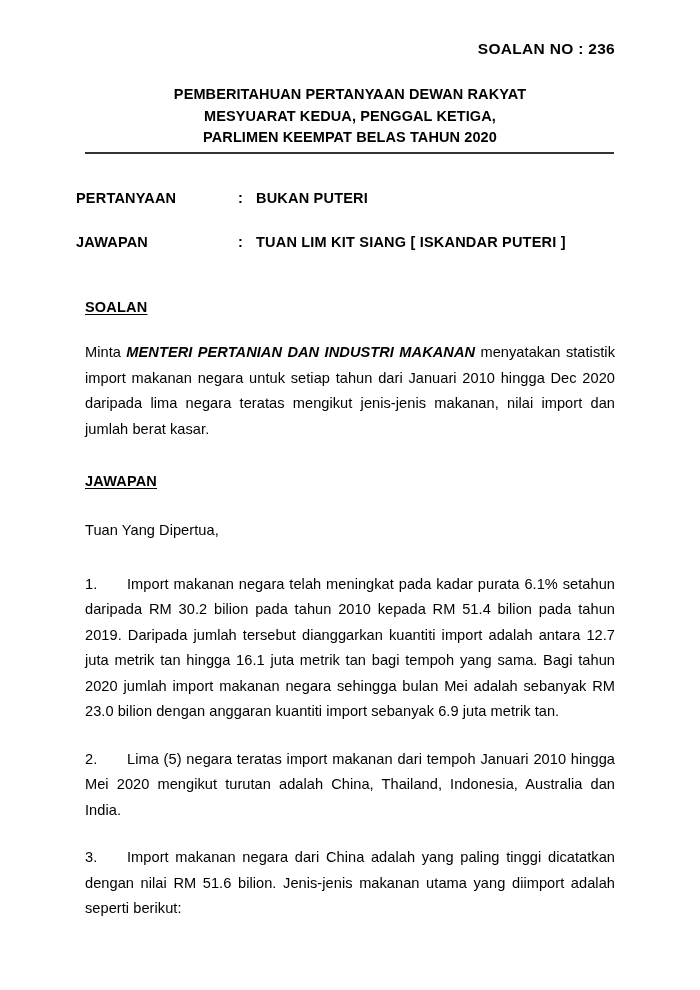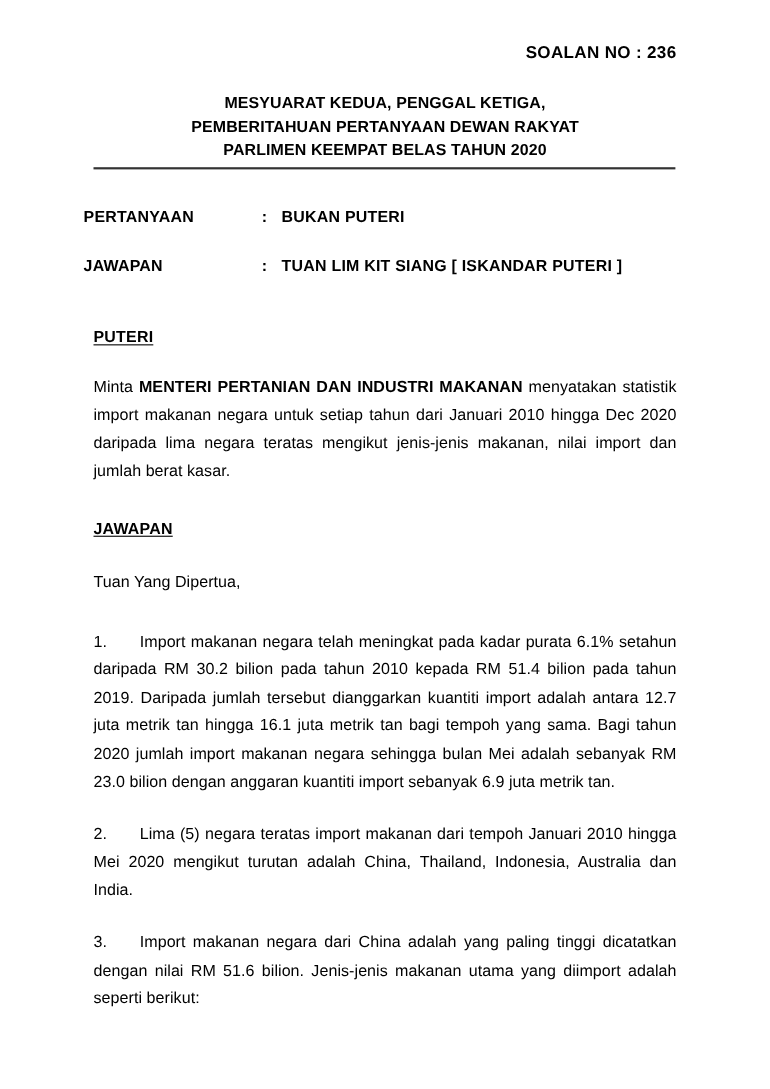--- a/index.html
+++ b/index.html
@@ -99,40 +99,40 @@
 
   .para {
     font-size: 14.6px;
     line-height: 25.5px;
     text-align: justify;
     text-justify: inter-word;
     margin: 0;
     letter-spacing: 0.05px;
   }
   .para.plain { text-align: left; }
-  .para b { font-weight: bold; }
+  .para b { font-weight: bold; font-style: italic; }
 
   .num-indent { display: inline-block; width: 42px; }
 
   .sp-soalan-gap   { height: 24px; }
   .sp-after-q      { height: 30px; }
   .sp-after-jaw    { height: 28px; }
   .sp-after-tuan   { height: 28px; }
   .sp-para         { height: 22px; }
 </style>
 </head>
 <body>
 
 <div class="page">
 
   <div class="soalan-no">SOALAN NO : 236</div>
 
   <div class="doc-title">
+    <span class="tline">PEMBERITAHUAN PERTANYAAN DEWAN RAKYAT</span>
     <span class="tline">MESYUARAT KEDUA, PENGGAL KETIGA,</span>
-    <span class="tline">PEMBERITAHUAN PERTANYAAN DEWAN RAKYAT</span>
     <span class="tline">PARLIMEN KEEMPAT BELAS TAHUN 2020</span>
   </div>
 
   <div class="rule"></div>
 
   <div class="meta">
     <div class="meta-row">
       <span class="meta-label">PERTANYAAN</span>
       <span class="meta-colon">:</span>
       <span class="meta-value">BUKAN PUTERI</span>
@@ -140,21 +140,21 @@
     <div class="meta-row">
       <span class="meta-label">JAWAPAN</span>
       <span class="meta-colon">:</span>
       <span class="meta-value">TUAN LIM KIT SIANG [ ISKANDAR PUTERI ]</span>
     </div>
   </div>
 
   <div class="body-area">
 
     <div>
-      <span class="section-head">PUTERI</span>
+      <span class="section-head">SOALAN</span>
     </div>
 
     <div class="sp-soalan-gap"></div>
 
     <p class="para"><span>Minta </span><b>MENTERI PERTANIAN DAN INDUSTRI MAKANAN</b><span> menyatakan statistik import makanan negara untuk setiap tahun dari Januari 2010 hingga Dec 2020 daripada lima negara teratas mengikut jenis-jenis makanan, nilai import dan jumlah berat kasar.</span></p>
 
     <div class="sp-after-q"></div>
 
     <div>
       <span class="section-head">JAWAPAN</span>

